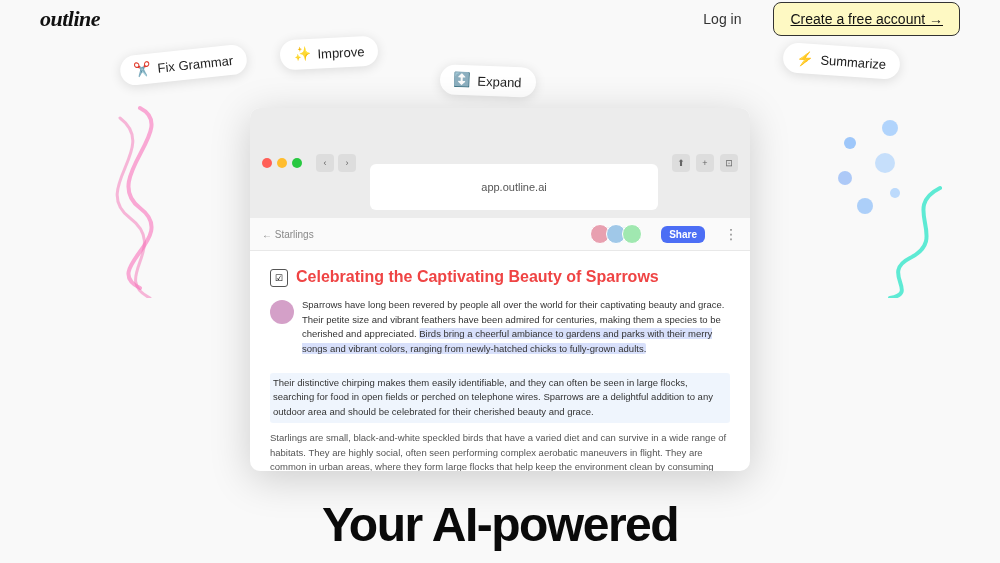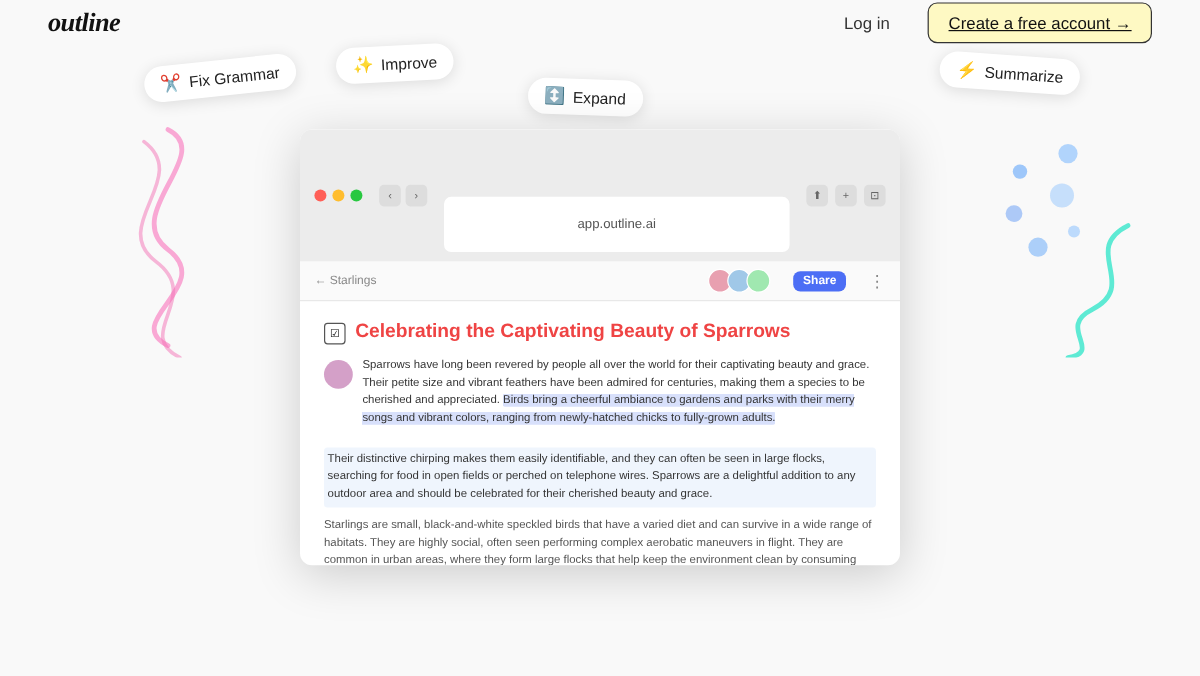--- a/index.html
+++ b/index.html
@@ -385,18 +385,18 @@
           <span class="highlight-blue"> Birds bring a cheerful ambiance to gardens and parks with their merry songs and vibrant colors, ranging from newly-hatched chicks to fully-grown adults.</span>
         </p>
       </div>
       <p class="doc-para2">Their distinctive chirping makes them easily identifiable, and they can often be seen in large flocks, searching for food in open fields or perched on telephone wires. Sparrows are a delightful addition to any outdoor area and should be celebrated for their cherished beauty and grace.</p>
       <p class="doc-para3">Starlings are small, black-and-white speckled birds that have a varied diet and can survive in a wide range of habitats. They are highly social, often seen performing complex aerobatic maneuvers in flight. They are common in urban areas, where they form large flocks that help keep the environment clean by consuming waste and pests.</p>
     </div>
   </div>
 
   <div class="hero-text">
     <h2 class="hero-headline">
-      <br>
+      <span>Your AI-powered</span><br>
     </h2>
 
   </div>
 
 </div>
 
 </body></html>

